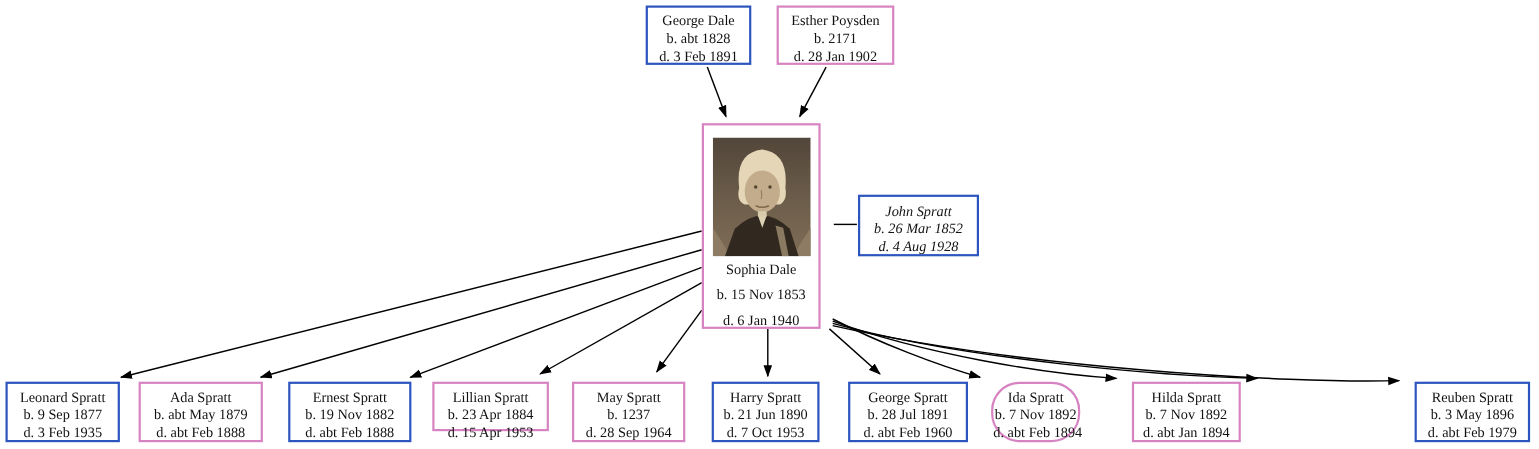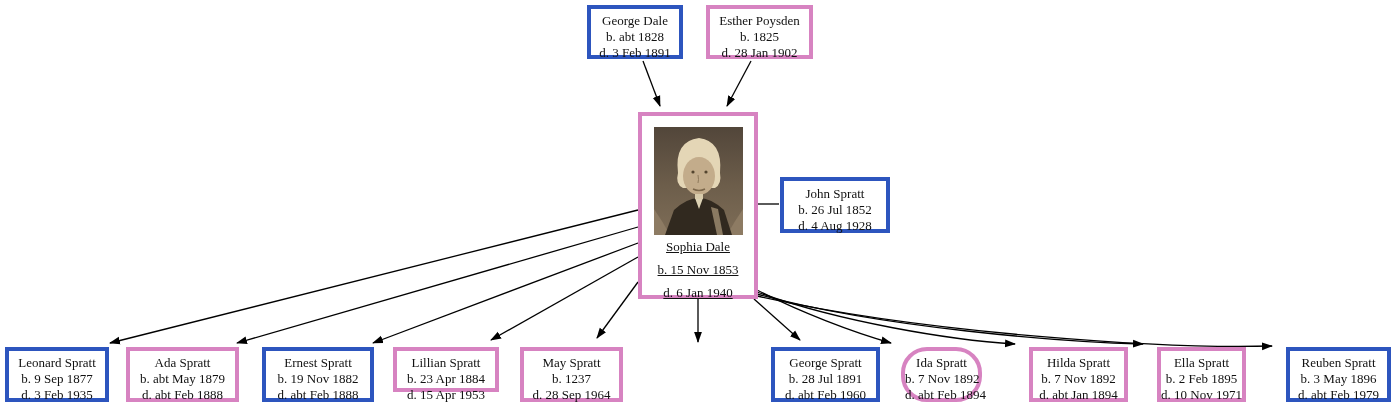--- a/index.html
+++ b/index.html
@@ -8,21 +8,21 @@
     width:1399px;height:408px;
     background:#ffffff;
     font-family:"Liberation Serif", serif;
     overflow:hidden;
   }
   .edges{position:absolute;left:0;top:0;width:1399px;height:408px;}
   .person{
     position:absolute;
     box-sizing:border-box;
     background:#ffffff;
-    border:4px solid #84cc16;
+    border:2px solid #84cc16;
     text-align:center;
     font-size:13px;
     line-height:16px;
     color:#111;
     padding-top:4px;
   }
   .person.male{border-color:#2d55be;}
   .person.female{border-color:#d783c1;}
   .person .pname{white-space:nowrap;}
   .person .pdate{white-space:nowrap;}
@@ -71,25 +71,25 @@
   </svg>
 
   <div class="person male" style="left:587px;top:5px;width:96px;height:54px;">
     <div class="pname">George Dale</div>
     <div class="pdate">b. abt 1828</div>
     <div class="pdate">d. 3 Feb 1891</div>
   </div>
 
   <div class="person female" style="left:706px;top:5px;width:107px;height:54px;">
     <div class="pname">Esther Poysden</div>
-    <div class="pdate">b. 1825</div>
+    <div class="pdate">b. 2171</div>
     <div class="pdate">d. 28 Jan 1902</div>
   </div>
 
-  <div class="person female focus" style="left:638px;top:112px;width:120px;height:187px;text-decoration:underline;">
+  <div class="person female focus" style="left:638px;top:112px;width:108px;height:187px;">
     <svg class="photo" viewBox="0 0 89 108" xmlns="http://www.w3.org/2000/svg" role="img">
       <defs>
         <linearGradient id="pbg" x1="0" y1="0" x2="0" y2="1">
           <stop offset="0" stop-color="#52463a"></stop>
           <stop offset="0.55" stop-color="#6d5e4b"></stop>
           <stop offset="1" stop-color="#7e6d57"></stop>
         </linearGradient>
       </defs>
       <rect width="89" height="108" fill="url(#pbg)"></rect>
       <path d="M0,108 L0,82 Q9,95 16,108 Z" fill="#8d7b63"></path>
@@ -103,23 +103,23 @@
       <path d="M11,108 L20,83 Q33,71 45,71 Q57,71 70,83 L78,108 Z" fill="#31291f"></path>
       <path d="M41,71 L45,82 L49,71 Z" fill="#ddd2b4"></path>
       <rect x="41" y="67" width="8" height="5" fill="#d8cbab"></rect>
       <path d="M57,80 L63,108 L69,108 L64,82 Z" fill="#8a7a62"></path>
     </svg>
     <div class="pname">Sophia Dale</div>
     <div class="pdate">b. 15 Nov 1853</div>
     <div class="pdate">d. 6 Jan 1940</div>
   </div>
 
-  <div class="person male" style="left:780px;top:177px;width:110px;height:56px;padding-top:5px;">
+  <div class="person male" style="left:780px;top:177px;width:110px;height:56px;padding-top:5px;font-style:italic;">
     <div class="pname">John Spratt</div>
-    <div class="pdate">b. 26 Jul 1852</div>
+    <div class="pdate">b. 26 Mar 1852</div>
     <div class="pdate">d. 4 Aug 1928</div>
   </div>
 
   <div class="person male" style="left:5px;top:347px;width:104px;height:55px;">
     <div class="pname">Leonard Spratt</div>
     <div class="pdate">b. 9 Sep 1877</div>
     <div class="pdate">d. 3 Feb 1935</div>
   </div>
 
   <div class="person female" style="left:126px;top:347px;width:113px;height:55px;">
@@ -139,44 +139,44 @@
     <div class="pdate">b. 23 Apr 1884</div>
     <div class="pdate">d. 15 Apr 1953</div>
   </div>
 
   <div class="person female" style="left:520px;top:347px;width:103px;height:55px;">
     <div class="pname">May Spratt</div>
     <div class="pdate">b. 1237</div>
     <div class="pdate">d. 28 Sep 1964</div>
   </div>
 
+  <div class="person male" style="left:647px;top:347px;width:98px;height:55px;">
+    <div class="pname">Harry Spratt</div>
+    <div class="pdate">b. 21 Jun 1890</div>
+    <div class="pdate">d. 7 Oct 1953</div>
+  </div>
 
   <div class="person male" style="left:771px;top:347px;width:109px;height:55px;">
     <div class="pname">George Spratt</div>
     <div class="pdate">b. 28 Jul 1891</div>
     <div class="pdate">d. abt Feb 1960</div>
   </div>
 
   <div class="person female" style="left:901px;top:347px;width:81px;height:55px;border-radius:26px;">
     <div class="pname">Ida Spratt</div>
     <div class="pdate">b. 7 Nov 1892</div>
     <div class="pdate">d. abt Feb 1894</div>
   </div>
 
   <div class="person female" style="left:1029px;top:347px;width:99px;height:55px;">
     <div class="pname">Hilda Spratt</div>
     <div class="pdate">b. 7 Nov 1892</div>
     <div class="pdate">d. abt Jan 1894</div>
   </div>
 
-  <div class="person female" style="left:1157px;top:347px;width:89px;height:55px;">
-    <div class="pname">Ella Spratt</div>
-    <div class="pdate">b. 2 Feb 1895</div>
-    <div class="pdate">d. 10 Nov 1971</div>
-  </div>
 
   <div class="person male" style="left:1286px;top:347px;width:105px;height:55px;text-align:center;">
     <div class="pname">Reuben Spratt</div>
     <div class="pdate">b. 3 May 1896</div>
     <div class="pdate">d. abt Feb 1979</div>
   </div>
 
 </div>
 
 </body></html>

